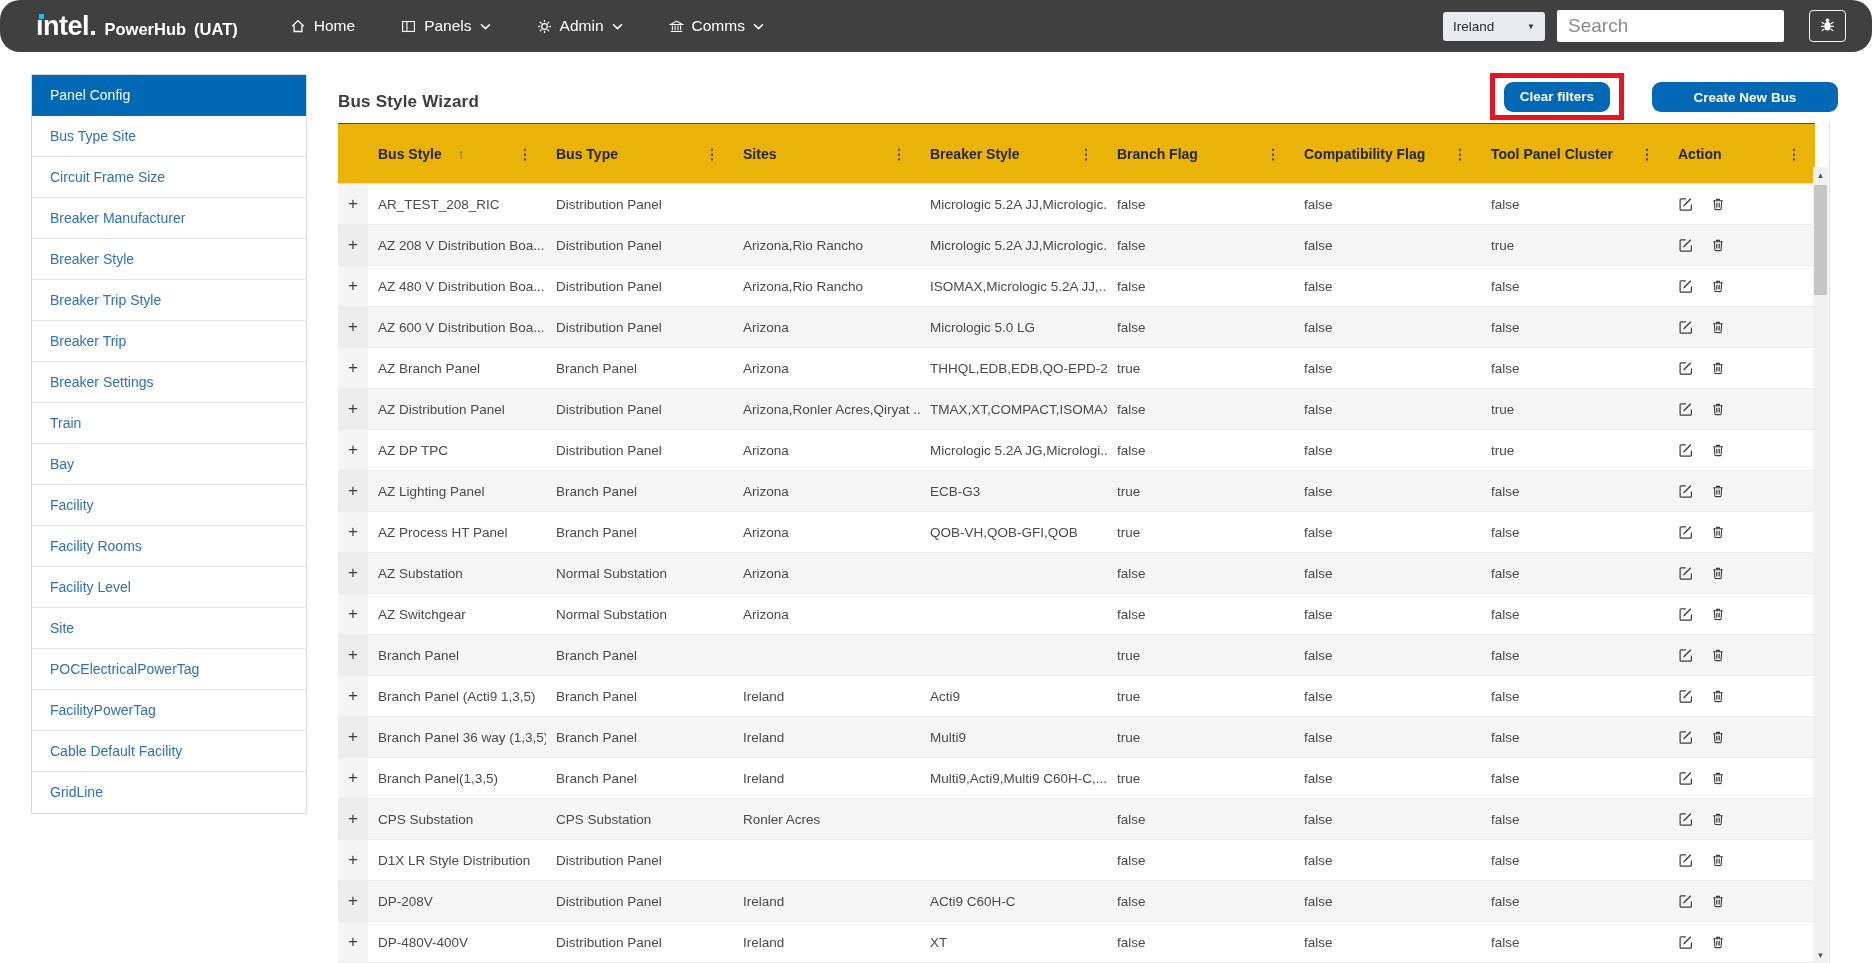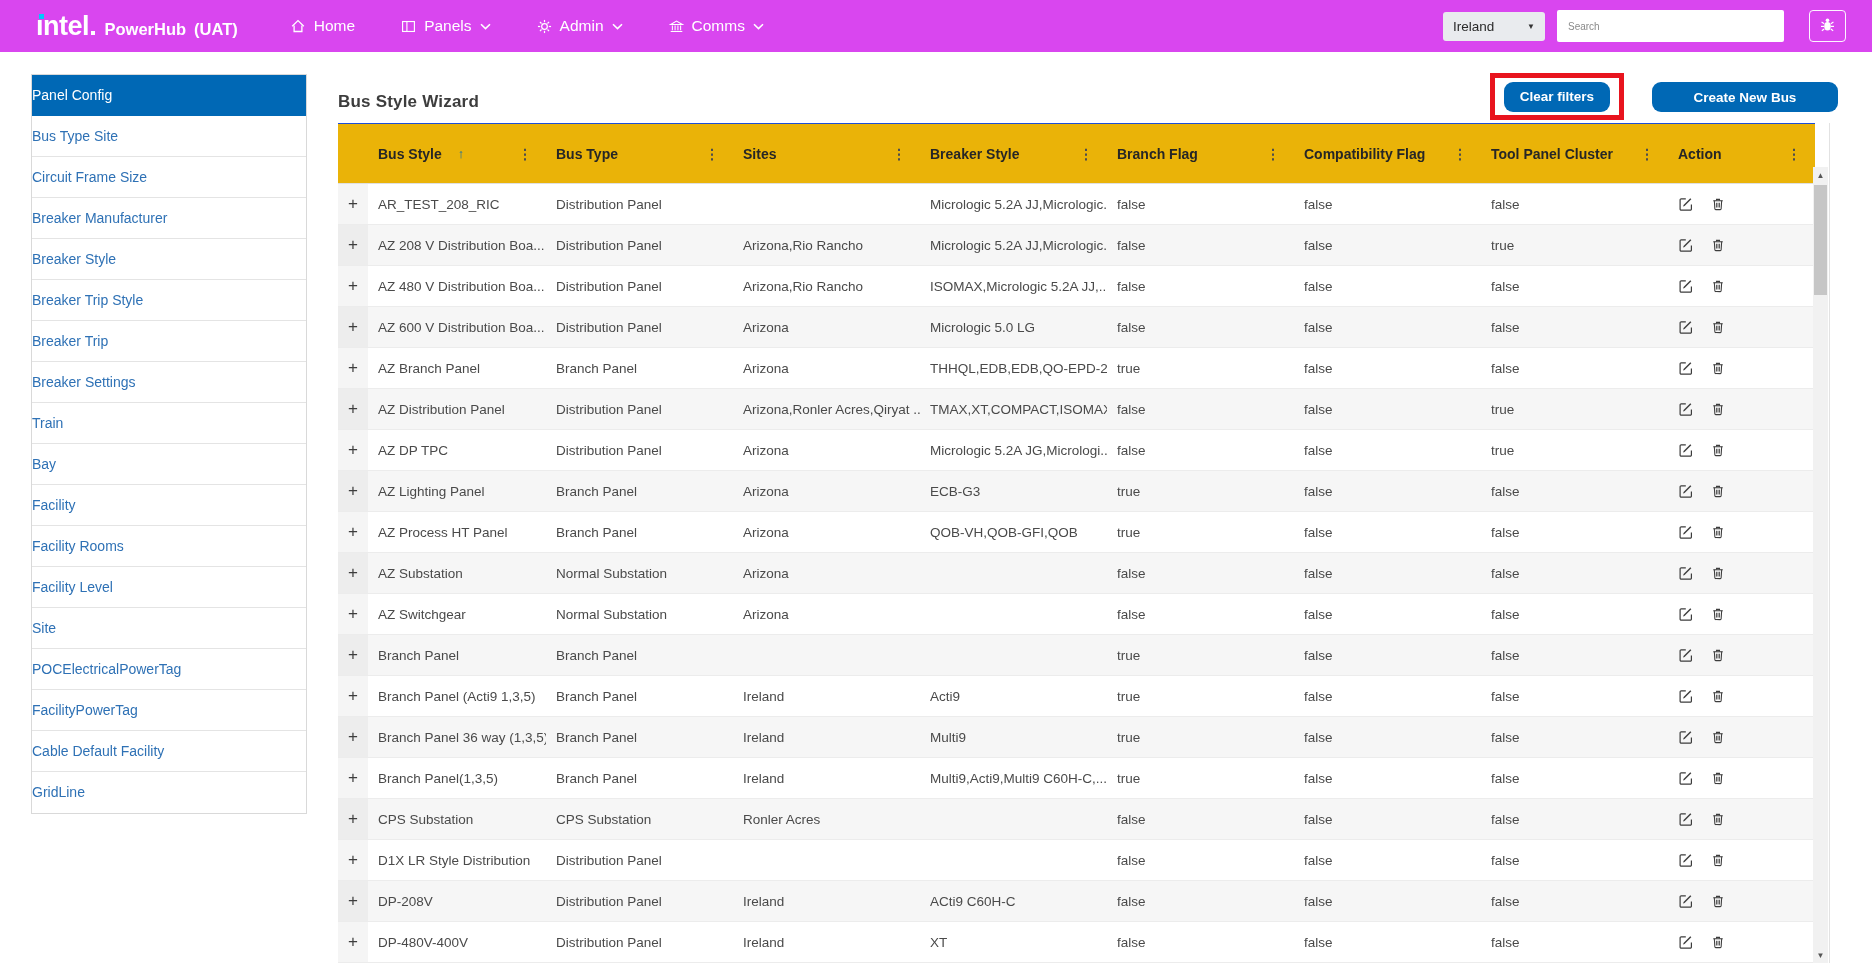--- a/index.html
+++ b/index.html
@@ -2,48 +2,48 @@
 <html><head>
 <meta charset="utf-8">
 <style>
   * { margin:0; padding:0; box-sizing:border-box; }
   html,body { width:1872px; height:963px; overflow:hidden; background:#fff;
               font-family:"Liberation Sans", sans-serif; }
   body { position:relative; }
 
   
   .topbar { position:absolute; left:0; top:0; width:1872px; height:52px;
-            background:#d946ef; display:flex; align-items:center; color:#fff; }
+            background:#404040; display:flex; align-items:center; color:#fff;border-radius:20px; }
   .brand { display:flex; align-items:baseline; margin-left:36px; }
   .intel { font-weight:700; font-size:27px; letter-spacing:-0.5px; position:relative; line-height:1; }
   .intel::before { content:''; position:absolute; left:2.5px; top:1.5px; width:5px; height:5px; background:#00c7fd; }
   .intel::after { content:''; display:inline-block; width:3.5px; height:3.5px; background:#fff; margin-left:2px; }
   .appname { font-weight:700; font-size:16.5px; margin-left:10px; }
   .env { font-weight:700; font-size:16.5px; margin-left:8px; }
   .nav { display:flex; align-items:center; margin-left:52px; gap:46px; }
   .nav-item { display:flex; align-items:center; gap:8px; font-size:15.5px; cursor:pointer; white-space:nowrap; }
   .nav-item svg { display:block; }
 
   .topbar-right { margin-left:auto; display:flex; align-items:center; margin-right:26px; }
   .region { width:102px; height:29px; background:#e9ebee; border-radius:3px; color:#2a2a2a;
             font-size:13.5px; display:flex; align-items:center; justify-content:space-between;
             padding:0 10px; cursor:pointer; }
   .region .caret { font-size:8px; color:#333; }
   .search { width:227px; height:29px; border:none; border-radius:2px; margin-left:12px;
-            font-size:10px; padding:16px 11px; color:#333; outline:none;
+            font-size:19px; padding:16px 11px; color:#333; outline:none;
             font-family:"Liberation Sans", sans-serif; }
   .search::placeholder { color:#8a8a8a; }
   .bugbtn { width:37px; height:32px; margin-left:25px; background:transparent;
             border:1px solid rgba(255,255,255,.95); border-radius:4px; display:flex;
             align-items:center; justify-content:center; cursor:pointer; }
 
   
   .sidebar { position:absolute; left:31px; top:74px; width:276px; background:#fff;
              border:1px solid #d9d9d9; }
-  .side-item { height:41px; line-height:40px; font-size:14px;
+  .side-item { height:41px; line-height:40px; padding-left:18px; font-size:14px;
                color:#2e71b5; border-bottom:1px solid #e4e4e4; cursor:pointer;
                white-space:nowrap; overflow:hidden; }
   .side-item:last-child { border-bottom:none; }
   .side-item.active { background:#0068b5; color:#fff; border-bottom:1px solid #0068b5; }
 
   
   .page-title { position:absolute; left:338px; top:92px; font-size:17px; font-weight:700;
                 color:#3d3d3d; letter-spacing:0.2px; }
   .annotation { position:absolute; left:1490px; top:73px; width:134px; height:47px;
                 border:5px solid #e8141e; display:flex; align-items:center; justify-content:center; }

